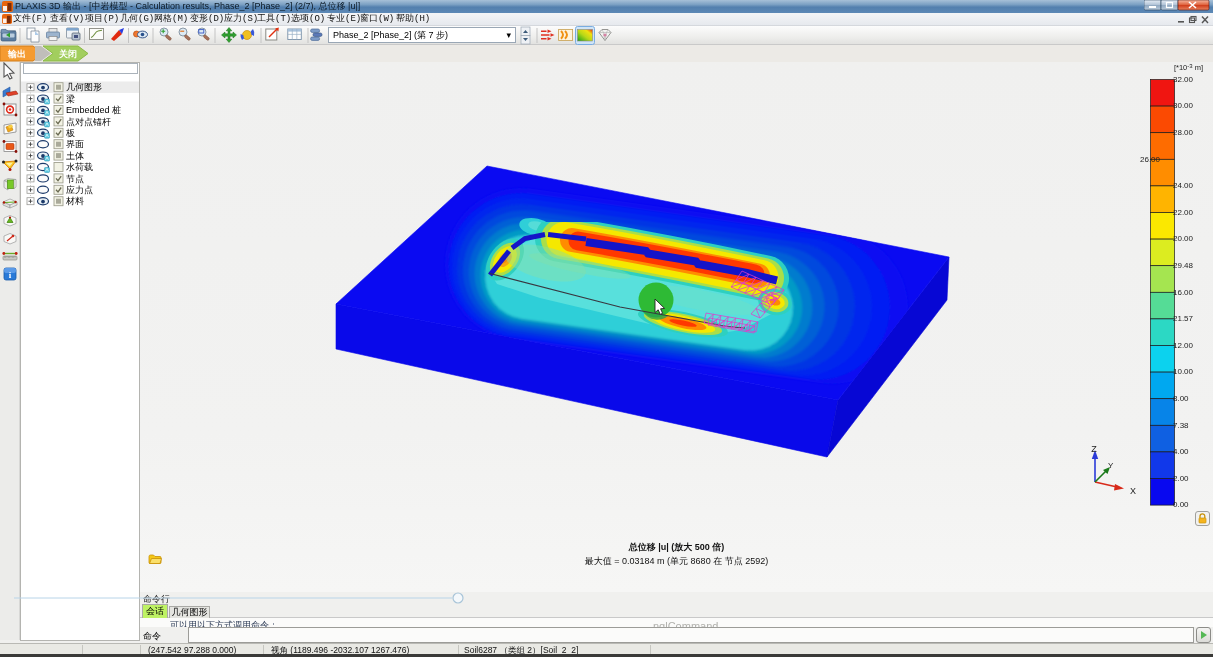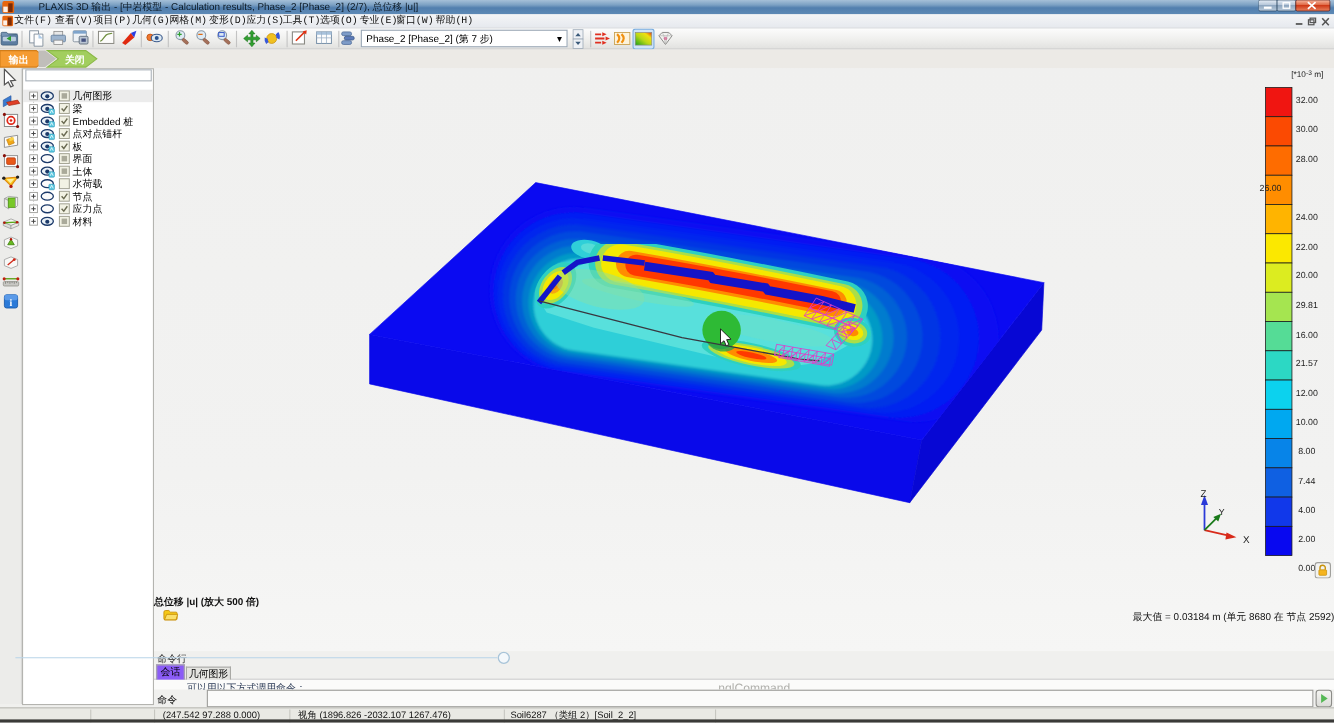--- a/index.html
+++ b/index.html
@@ -1,33 +1,33 @@
 <!DOCTYPE html>
 <html><head>
 <meta charset="utf-8">
 <style>
 * { margin:0; padding:0; box-sizing:border-box; }
 html,body { width:1213px; height:657px; overflow:hidden; font-family:"Liberation Sans", sans-serif; }
 body { position:relative; background:#f0f0ee; }
 .abs { position:absolute; }
 #titlebar { left:0; top:0; width:1213px; height:13px;
   background:linear-gradient(180deg,#a6c0d8 0%,#7ba0c3 35%,#527fae 55%,#5d89b6 100%); }
-#titletext { left:15px; top:0px; width:900px; height:13px; font-size:9px; line-height:13px; color:#0c1a26;padding-left:20px; }
+#titletext { left:15px; top:0px; width:900px; height:13px; font-size:9px; line-height:13px; color:#0c1a26; }
 #menubar { left:0; top:13px; width:1213px; height:13px; background:linear-gradient(180deg,#f4f5f7,#e6e9ee); border-bottom:1px solid #d5d8dd; }
 .menuitem { position:absolute; top:0; height:13px; line-height:13px; font-size:9px; color:#111;font-family:Liberation Mono, monospace; }
 #toolbar { left:0; top:26px; width:1213px; height:19px; background:linear-gradient(180deg,#fcfcfc,#eeeeec 60%,#e2e2e0); border-bottom:1px solid #c9c9c9; }
 #phasebox { left:328px; top:27px; width:188px; height:16px; background:#fff; border:1px solid #9aa7b5; font-size:9px; line-height:14px; padding-left:4px; color:#000; }
 #tabrow { left:0; top:45px; width:1213px; height:17px; background:#eceae6; }
 #leftstrip { left:0; top:62px; width:20px; height:578px; background:#ececea; border-right:1px solid #d8d8d6; }
 #treepanel { left:20px; top:62px; width:120px; height:579px; background:#fff; border:1px solid #b4b4b0; }
 #searchbox { left:23px; top:63px; width:115px; height:11px; background:#fff; border:1px solid #aab2ba; }
 #viewport { left:140px; top:62px; width:1073px; height:530px; background:linear-gradient(180deg,#f0f0ef 0%,#f2f2f1 70%,#f6f6f5 100%); }
-#caption1 { left:140px; top:541px; width:1073px; text-align:left; font-size:9px; font-weight:bold; color:#111; }
-#caption2 { left:140px; top:555px; width:1073px; text-align:right; font-size:9px; color:#111; }
-.legtxt { position:absolute; font-size:8px; color:#222; text-align:center; width:30px;margin-top:12px; }
+#caption1 { left:140px; top:541px; width:1073px; text-align:center; font-size:9px; font-weight:bold; color:#111; }
+#caption2 { left:140px; top:555px; width:1073px; text-align:center; font-size:9px; color:#111; }
+.legtxt { position:absolute; font-size:8px; color:#222; text-align:left; width:30px; }
 #cmdhead { left:140px; top:592px; width:1073px; height:12px; background:#f0f0ee; font-size:9px; color:#222; }
 #cmdtabs { left:140px; top:604px; width:1073px; height:14px; background:#f0f0ee; border-bottom:1px solid #c9c9c9;}
 #sessionstrip { left:140px; top:618px; width:1073px; height:9px; background:#fbfbfa; overflow:hidden;text-align:right; }
 #cmdrow { left:140px; top:627px; width:1073px; height:16px; background:#f0f0ee; }
 #cmdinput { left:188px; top:627px; width:1006px; height:16px; background:#fbfbfa; border:1px solid #9c9c98; }
 #gobtn { left:1196px; top:627px; width:15px; height:16px; background:linear-gradient(180deg,#f4f4f2,#dcdcd8); border:1px solid #8c8c88; border-radius:3px; }
 #statusbar { left:0; top:643px; width:1213px; height:28px; background:#e9e9e4; border-top:1px solid #b9b9b4; font-size:8.5px; color:#111; }
 .ssep { position:absolute; top:1px; width:1px; height:12px; background:#c6c6c0; }
 .stxt { position:absolute; top:0px; height:13px; line-height:13px; }
 #botline { left:0; top:654px; width:1213px; height:3px; background:#3a3a38; }
@@ -484,62 +484,62 @@
     <rect x="0.5" y="372.9" width="24" height="26.6" fill="#1138ea" stroke="#1a1a1a" stroke-width="0.7"></rect>
     <rect x="0.5" y="399.5" width="24" height="26.6" fill="#0808f0" stroke="#1a1a1a" stroke-width="0.7"></rect>
   </svg>
 <div class="legtxt" style="left:1173px;top:74.7px">32.00</div>
 <div class="legtxt" style="left:1173px;top:101.3px">30.00</div>
 <div class="legtxt" style="left:1173px;top:127.9px">28.00</div>
 <div class="legtxt" style="left:1140px;top:154.5px">26.00</div>
 <div class="legtxt" style="left:1173px;top:181.1px">24.00</div>
 <div class="legtxt" style="left:1173px;top:207.7px">22.00</div>
 <div class="legtxt" style="left:1173px;top:234.3px">20.00</div>
-<div class="legtxt" style="left:1173px;top:260.9px">29.81</div>
+<div class="legtxt" style="left:1173px;top:260.9px">29.48</div>
 <div class="legtxt" style="left:1173px;top:287.5px">16.00</div>
 <div class="legtxt" style="left:1173px;top:314.1px">21.57</div>
 <div class="legtxt" style="left:1173px;top:340.7px">12.00</div>
 <div class="legtxt" style="left:1173px;top:367.3px">10.00</div>
 <div class="legtxt" style="left:1173px;top:393.9px">8.00</div>
-<div class="legtxt" style="left:1173px;top:420.5px">7.44</div>
+<div class="legtxt" style="left:1173px;top:420.5px">7.38</div>
 <div class="legtxt" style="left:1173px;top:447.1px">4.00</div>
 <div class="legtxt" style="left:1173px;top:473.7px">2.00</div>
 <div class="legtxt" style="left:1173px;top:500.3px">0.00</div>
 <svg class="abs" style="left:1195px;top:511px" width="15" height="15" viewBox="0 0 15 15">
       <rect x="0.5" y="0.5" width="14" height="14" rx="2.5" fill="#f2f2f0" stroke="#a0a09c" stroke-width="1"></rect>
       <path d="M5,7 V5.2 A2.4,2.4 0 0,1 9.8,5.2 V7" fill="none" stroke="#c8920a" stroke-width="1.3"></path>
       <rect x="4" y="7" width="7" height="5" rx="0.8" fill="#f5b41e" stroke="#c8920a" stroke-width="0.7"></rect>
     </svg>
 <div id="caption1" class="abs">总位移 |u| (放大 500 倍)</div>
 <div id="caption2" class="abs">最大值 = 0.03184 m (单元 8680 在 节点 2592)</div>
 <div id="cmdhead" class="abs">
     <span style="position:absolute;left:3px;top:1px">命令行</span>
   </div>
 <svg class="abs" style="left:0;top:592px" width="480" height="12" viewBox="0 0 480 12">
  <line x1="14" y1="6" x2="452" y2="6" stroke="#b8d4e8" stroke-width="1"></line>
  <circle cx="458" cy="6" r="5" fill="#f4f8fb" stroke="#a8c4d8" stroke-width="1.2"></circle>
 </svg>
 <div id="cmdtabs" class="abs">
- <div class="abs" style="left:2px;top:0px;width:26px;height:14px;background:#8b5cf6;border:1px solid #a9a9a5;border-bottom:none;font-size:9px;text-align:center;line-height:13px">会话</div>
+ <div class="abs" style="left:2px;top:0px;width:26px;height:14px;background:#bef264;border:1px solid #a9a9a5;border-bottom:none;font-size:9px;text-align:center;line-height:13px">会话</div>
  <div class="abs" style="left:29px;top:2px;width:41px;height:12px;background:#e4e4e0;border:1px solid #a9a9a5;border-bottom:none;font-size:9px;text-align:center;line-height:11px">几何图形</div>
 </div>
 <div id="sessionstrip" class="abs">
  <div class="abs" style="left:30px;top:1px;font-size:9px;color:#2b3a55">可以用以下方式调用命令：</div>
  <div class="abs" style="left:513px;top:2px;font-size:11px;color:#b0b0ac">nglCommand</div>
 </div>
 <div id="cmdrow" class="abs">
     <span style="position:absolute;left:3px;top:3px;font-size:9px">命令</span>
   </div>
 <div id="cmdinput" class="abs"></div>
 <div id="gobtn" class="abs"><svg width="13" height="14" viewBox="0 0 13 14">
       <polygon points="4,3 10,7 4,11" fill="#55b855"></polygon>
     </svg></div>
 <div id="statusbar" class="abs">
  <div class="ssep" style="left:82px"></div>
  <div class="ssep" style="left:140px"></div>
  <div class="ssep" style="left:263px"></div>
  <div class="ssep" style="left:458px"></div>
  <div class="ssep" style="left:650px"></div>
  <div class="stxt" style="left:148px">(247.542 97.288 0.000)</div>
- <div class="stxt" style="left:271px">视角 (1896.826 -2032.107 1267.476)</div>
+ <div class="stxt" style="left:271px">视角 (1189.496 -2032.107 1267.476)</div>
  <div class="stxt" style="left:464px">Soil6287 （类组 2）[Soil_2_2]</div>
 </div>
 <div id="botline" class="abs"></div>
 
 </body></html>

